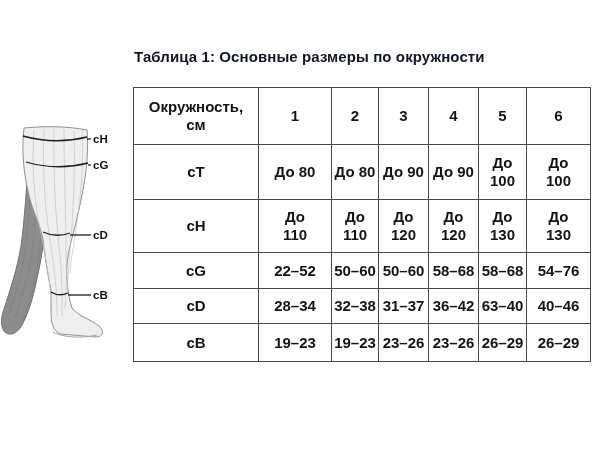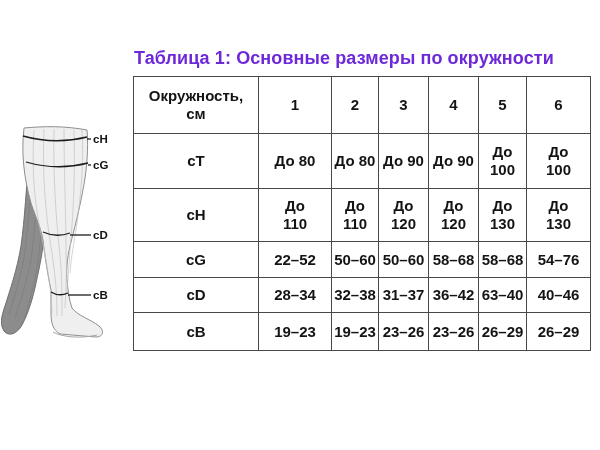--- a/index.html
+++ b/index.html
@@ -1,25 +1,25 @@
 <!DOCTYPE html>
 <html><head>
 <meta charset="utf-8">
 <style>
   html,body{margin:0;padding:0;background:#fff;}
   .canvas{
     position:relative;width:600px;height:450px;background:#ffffff;overflow:hidden;
     font-family:"Liberation Sans","DejaVu Sans",sans-serif;color:#1a1a1a;
   }
   .title{
-    position:absolute;left:134px;top:48px;font-size:18px;font-weight:bold;
-    letter-spacing:0.1px;color:#6d28d9;
+    position:absolute;left:134px;top:48px;font-size:15px;font-weight:bold;
+    letter-spacing:0.1px;color:#0f172a;
   }
   
-  .size-table-wrap{position:absolute;left:133px;top:76px;}
+  .size-table-wrap{position:absolute;left:133px;top:87px;}
   table{border-collapse:collapse;table-layout:fixed;}
   .size-table{width:457px;}
   .size-table td{
     border:1.5px solid #474747;text-align:center;vertical-align:middle;
     font-size:15px;font-weight:bold;line-height:1.2;padding:1px 2px;
     white-space:pre-line;color:#141414;
   }
   .size-table .r0 td{height:54px;}
   .size-table .r1 td{height:52px;}
   .size-table .r2 td{height:50px;}

